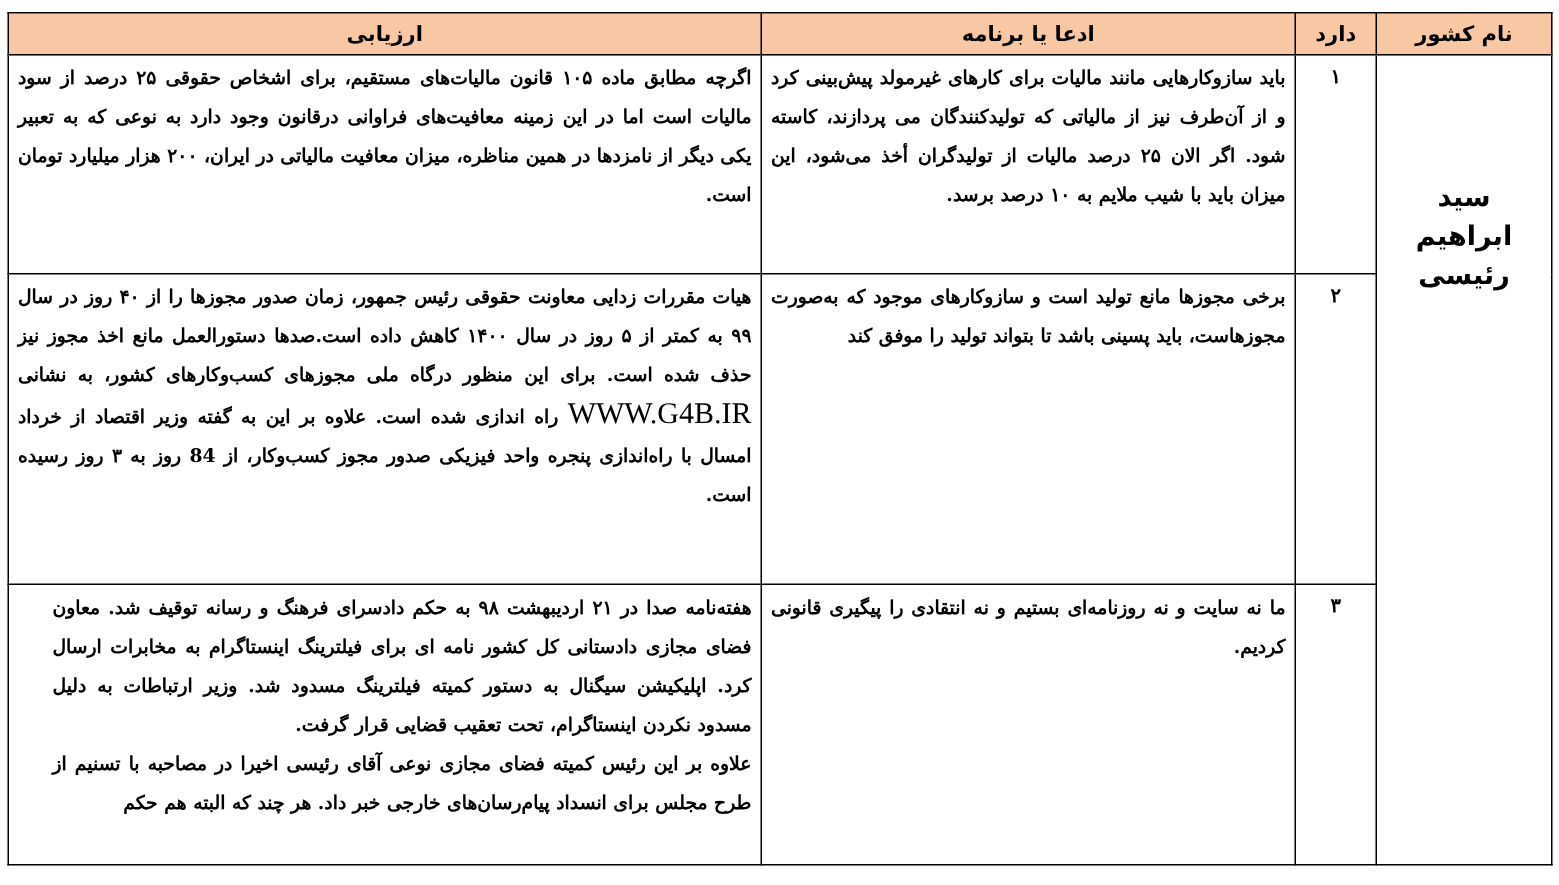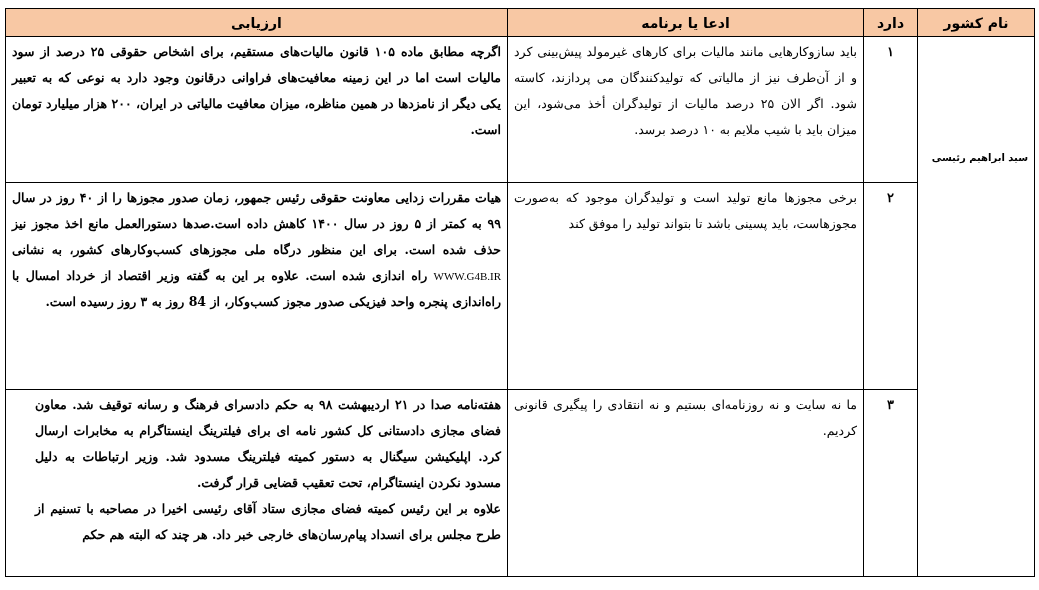--- a/index.html
+++ b/index.html
@@ -20,31 +20,31 @@
       font-family: "DejaVu Sans", sans-serif;
       font-weight: bold;
       font-size: 14px;
       text-align: center;
       vertical-align: middle;
       padding: 0;
     }
     td { font-size: 12.5px; line-height: 26px; padding: 2px 6px 0 6px; text-align: justify; }
     td.num { text-align: center; font-weight: bold; font-size: 13px; }
     td.name {
-      vertical-align: middle; font-weight: bold;
-      font-family: "DejaVu Sans", sans-serif; font-size: 10px; line-height: 26px;
+      text-align: center; vertical-align: middle; font-weight: bold;
+      font-family: "DejaVu Sans", sans-serif; font-size: 18px; line-height: 26px;
     }
-    td.claim { font-weight: normal; margin-left: 28px; }
+    td.claim { font-weight: bold; margin-left: 28px; }
     td.eval { font-weight: bold; }
     .name-inner { position: relative; top: -150px; }
     .para { display: block; margin-left: 23px; }
     .r1 td { height: 143px; }
     .r2 td { height: 204px; }
     .r3 td { height: 184px; }
-    .latin { font-family: "Liberation Serif", serif; font-weight: normal; font-size: 11px; }
+    .latin { font-family: "Liberation Serif", serif; font-weight: normal; font-size: 20px; }
   </style>
 </head>
 <body>
 
 <div class="table-wrap">
   <table>
     <colgroup>
       <col style="width:117px">
       <col style="width:54px">
       <col style="width:356px">
@@ -62,30 +62,30 @@
       <tr class="r1">
         <td class="name" rowspan="3">
           <div class="name-inner">سید ابراهیم رئیسی</div>
         </td>
         <td class="num">۱</td>
         <td class="claim">باید سازوکارهایی مانند مالیات برای کارهای غیرمولد پیش‌بینی کرد و از آن‌طرف نیز از مالیاتی که تولیدکنندگان می پردازند، کاسته شود. اگر الان ۲۵ درصد مالیات از تولیدگران أخذ می‌شود، این میزان باید با شیب ملایم به ۱۰ درصد برسد.</td>
         <td class="eval">اگرچه مطابق ماده ۱۰۵ قانون مالیات‌های مستقیم، برای اشخاص حقوقی ۲۵ درصد از سود مالیات است اما در این زمینه معافیت‌های فراوانی درقانون وجود دارد به نوعی که به تعبیر یکی دیگر از نامزدها در همین مناظره، میزان معافیت مالیاتی در ایران، ۲۰۰ هزار میلیارد تومان است.</td>
       </tr>
       <tr class="r2">
         <td class="num">۲</td>
-        <td class="claim">برخی مجوزها مانع تولید است و تولیدگران موجود که به‌صورت مجوزهاست، باید پسینی باشد تا بتواند تولید را موفق کند</td>
+        <td class="claim">برخی مجوزها مانع تولید است و سازوکارهای موجود که به‌صورت مجوزهاست، باید پسینی باشد تا بتواند تولید را موفق کند</td>
         <td class="eval">
           <span>هیات مقررات زدایی معاونت حقوقی رئیس جمهور، زمان صدور مجوزها را از ۴۰ روز در سال ۹۹ به کمتر از ۵ روز در سال ۱۴۰۰ کاهش داده است.صدها دستورالعمل مانع اخذ مجوز نیز حذف شده است. برای این منظور درگاه ملی مجوزهای کسب‌وکارهای کشور، به نشانی</span>
           <span class="latin" dir="ltr">WWW.G4B.IR</span>
           <span>راه اندازی شده است. علاوه بر این به گفته وزیر اقتصاد از خرداد امسال با راه‌اندازی پنجره واحد فیزیکی صدور مجوز کسب‌وکار، از 84 روز به ۳ روز رسیده است.</span>
         </td>
       </tr>
       <tr class="r3">
         <td class="num">۳</td>
         <td class="claim">ما نه سایت و نه روزنامه‌ای بستیم و نه انتقادی را پیگیری قانونی کردیم.</td>
         <td class="eval">
           <span class="para">هفته‌نامه صدا در ۲۱ اردیبهشت ۹۸ به حکم دادسرای فرهنگ و رسانه توقیف شد. معاون فضای مجازی دادستانی کل کشور نامه ای برای فیلترینگ اینستاگرام به مخابرات ارسال کرد. اپلیکیشن سیگنال به دستور کمیته فیلترینگ مسدود شد. وزیر ارتباطات به دلیل مسدود نکردن اینستاگرام، تحت تعقیب قضایی قرار گرفت.</span>
-          <span class="para">علاوه بر این رئیس کمیته فضای مجازی ستاد آقای رئیسی اخیرا در مصاحبه با تسنیم از طرح مجلس برای انسداد پیام‌رسان‌های خارجی خبر داد. هر چند که البته هم حکم</span>
+          <span class="para">علاوه بر این رئیس کمیته فضای مجازی نوعی آقای رئیسی اخیرا در مصاحبه با تسنیم از طرح مجلس برای انسداد پیام‌رسان‌های خارجی خبر داد. هر چند که البته هم حکم</span>
         </td>
       </tr>
     </tbody>
   </table>
 </div>
 
 </body></html>

